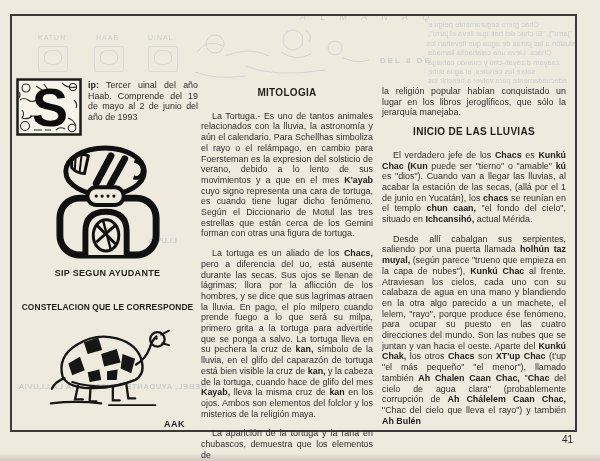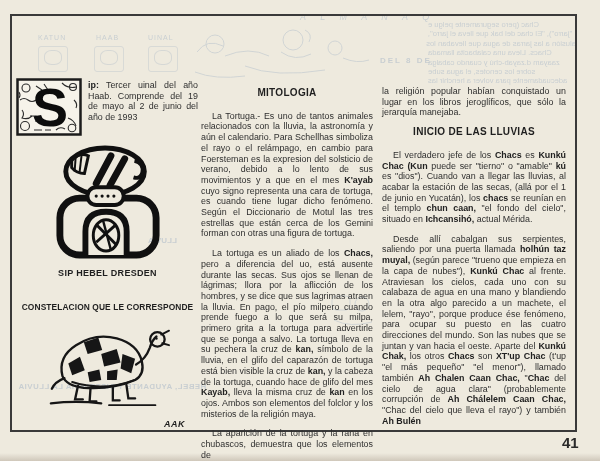--- a/index.html
+++ b/index.html
@@ -27,23 +27,23 @@
   b{font-weight:bold;color:#222;}
   
   #sip-row{display:flex;gap:6px;align-items:flex-start;}
   #sip-glyph{flex:0 0 66px;}
   #sip-text{width:110px;text-align:justify;margin-top:2px;}
   #dresden-wrap{width:108px;margin:9px auto 0;}
   .caption{font-weight:bold;text-align:center;color:#1f1f1f;}
   #dresden-caption{font-size:9px;margin-top:6px;letter-spacing:.3px;}
   #constellation-caption{font-size:8.4px;margin-top:24px;letter-spacing:.1px;}
   #turtle-wrap{width:130px;margin:7px auto 0;}
-  #turtle-caption{font-size:9px;text-align:right;padding-right:14px;margin-top:4px;letter-spacing:.5px;font-style:italic;}
-  
-  #page-number{position:absolute;left:562px;top:434px;font-size:15px;font-weight:bold;color:#2a2a2a;z-index:3;}
+  #turtle-caption{font-size:9px;text-align:right;padding-right:14px;margin-top:4px;letter-spacing:.5px;}
+  
+  #page-number{position:absolute;left:562px;top:434px;font-size:10px;font-weight:normal;color:#2a2a2a;z-index:3;}
 </style>
 </head>
 <body>
 
 <div id="page">
 
   <div>
     <span class="bleed" style="left:38px;top:34px;font-size:7px;letter-spacing:1px;">KATUN</span>
     <span class="bleed" style="left:96px;top:34px;font-size:7px;letter-spacing:1px;">HAAB</span>
     <span class="bleed" style="left:148px;top:34px;font-size:7px;letter-spacing:1px;">UINAL</span>
@@ -140,21 +140,21 @@
               <circle cx="61" cy="52" r="1.6"></circle>
           </g>
           <path d="M32 112 L32 88 Q32 68 53 68 Q74 68 74 88 L74 112" stroke-width="6" fill="#eeeade"></path>
           <ellipse cx="53" cy="92" rx="13" ry="16" stroke-width="3"></ellipse>
           <line x1="44" y1="82" x2="63" y2="101" stroke-width="3"></line>
           <line x1="43" y1="99" x2="62" y2="82" stroke-width="3"></line>
           <line x1="50" y1="77" x2="58" y2="107" stroke-width="2.4"></line>
         </g>
       </svg>
     </div>
-    <div id="dresden-caption" class="caption">SIP HEBEL DRESDEN</div>
+    <div id="dresden-caption" class="caption">SIP SEGUN AYUDANTE</div>
 
     <div id="constellation-caption" class="caption">CONSTELACION QUE LE CORRESPONDE</div>
 
     <div id="turtle-wrap">
       <svg width="130" height="92" viewBox="0 0 130 95">
         <g stroke="#161616" fill="none" stroke-width="2.4" stroke-linecap="round">
           <path d="M6 86 Q32 83 58 86"></path>
             <path d="M66 88 L114 88" stroke-width="1.8"></path>
           <path d="M18 58 Q13 38 32 26 Q52 13 74 19 Q96 25 100 43 Q103 56 93 62 Q70 72 40 70 Q22 68 18 58 Z"></path>
           <path d="M28 64 Q60 74 92 62" stroke-width="2"></path>

